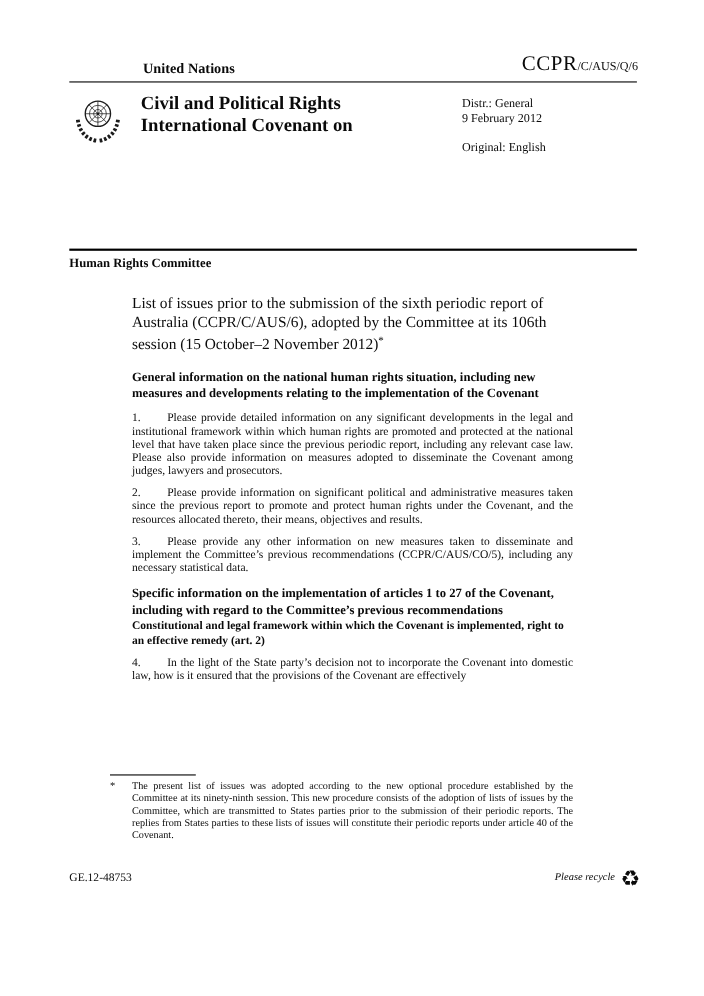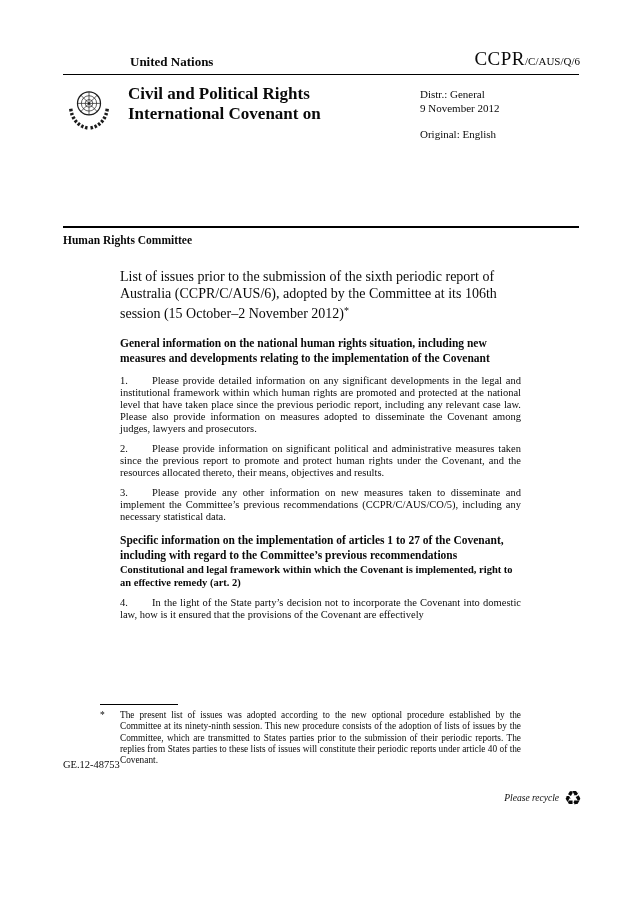--- a/index.html
+++ b/index.html
@@ -42,21 +42,21 @@
   .pnum { display:inline-block; width:32px; }
 
   
   .footnote-area { position:absolute; left:100px; top:704px; width:421px; }
   .fn-rule { width:78px; border-top:1px solid #000; margin-bottom:5px; }
   .fn-body { display:flex; }
   .fn-marker { width:20px; font-size:9.5px; line-height:11.3px; }
   .fn-text { flex:1; font-size:9.3px; line-height:11.3px; text-align:justify; }
 
   
-  .footer-ref { position:absolute; left:63px; top:759px; font-size:10.5px;text-align:center; }
+  .footer-ref { position:absolute; left:63px; top:793px; font-size:10.5px;text-align:center; }
   .footer-recycle { position:absolute; right:58px; top:788px; display:flex; align-items:center; }
   .recycle-label { font-weight:normal; font-style:italic; font-size:9.5px; }
   .recycle-glyph { font-size:20px; line-height:20px; margin-left:5px; font-family:"DejaVu Sans", sans-serif; }
 </style>
 </head>
 <body>
 
 <div class="page">
 
   <div class="top-header">
@@ -80,21 +80,21 @@
     </g>
   </svg>
 
   <div class="covenant-title">
     <div>Civil and Political Rights</div>
     <div>International Covenant on</div>
   </div>
 
   <div class="distr-block">
     <div>Distr.: General</div>
-    <div>9 November 2012</div>
+    <div>9 February 2012</div>
     <div class="distr-original">Original: English</div>
   </div>
 
   <div class="thick-rule"></div>
   <div class="committee">Human Rights Committee</div>
 
   <div class="main-col">
 
     <h1 class="main-title"><span>List of issues prior to the submission of the sixth periodic report of Australia (CCPR/C/AUS/6), adopted by the Committee at its 106th session (15 October–2 November 2012)</span><span class="title-ref">*</span></h1>
 

